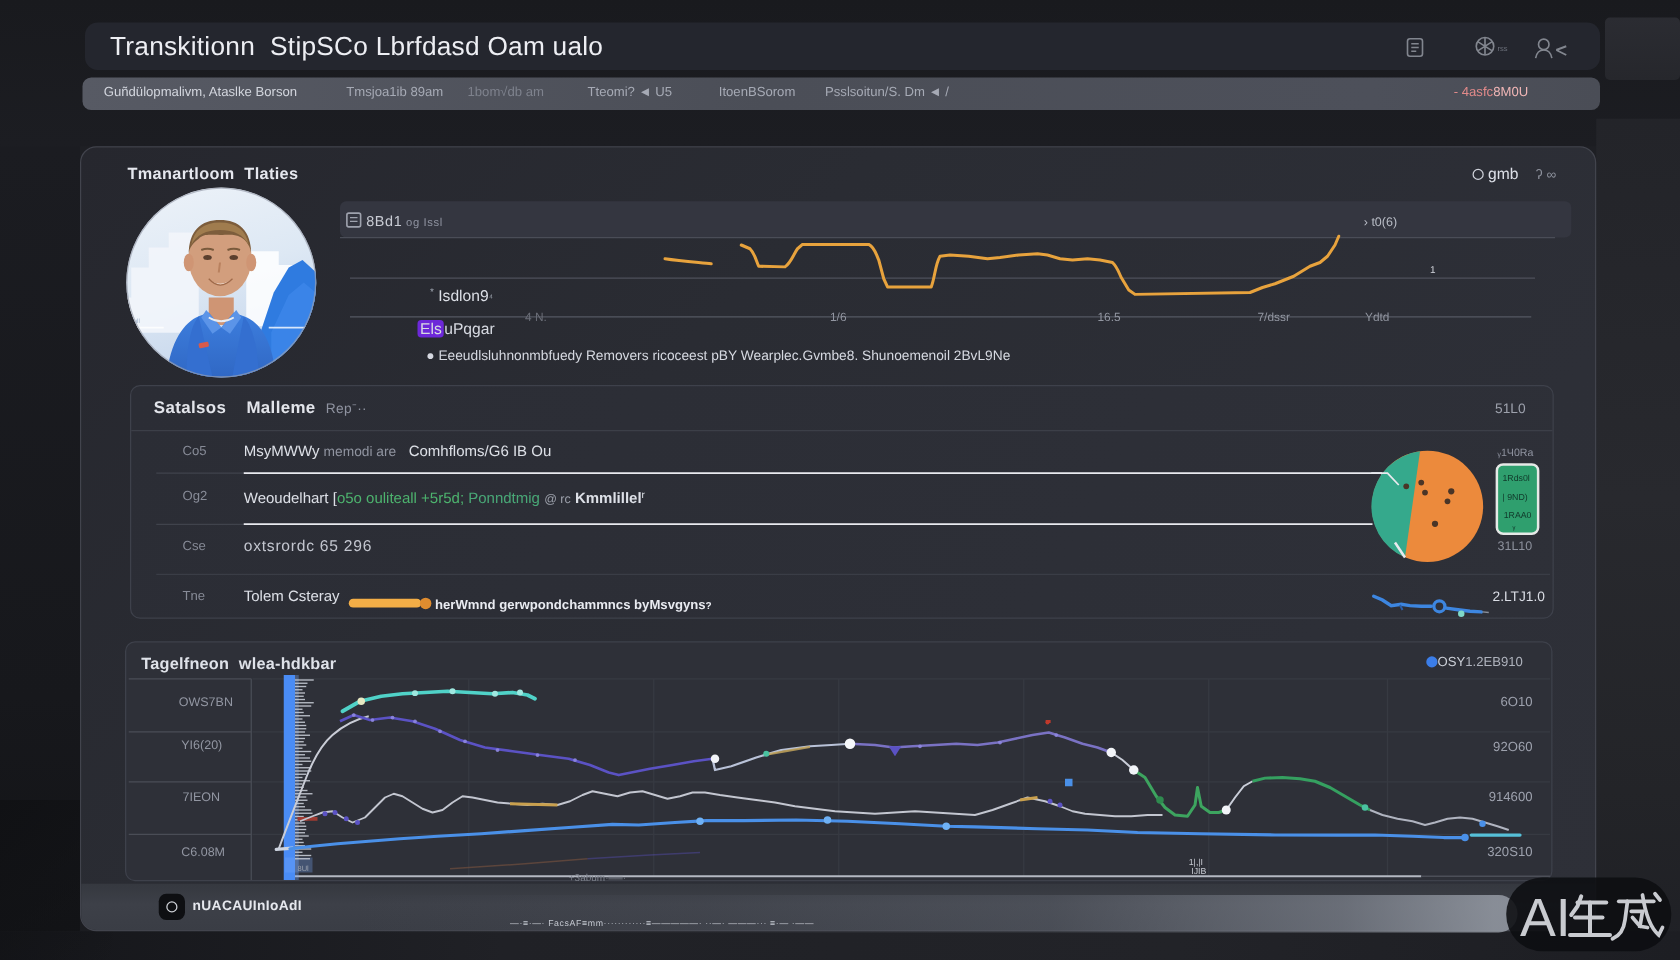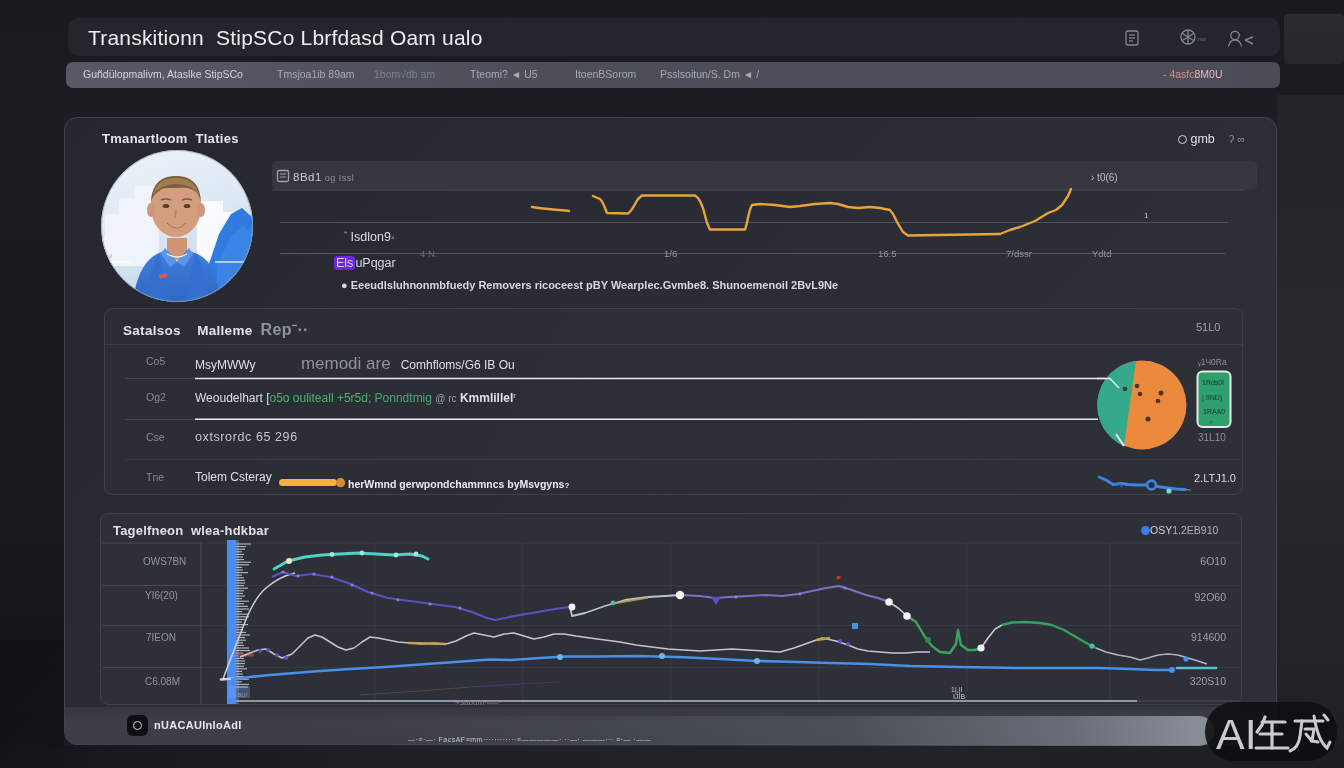--- a/index.html
+++ b/index.html
@@ -30,21 +30,21 @@
   
   #card { left:64px; top:117px; width:1213px; height:628px; border-radius:13px;
           background:linear-gradient(135deg,#26272e 0%, #2a2c33 35%, #2d2f37 75%, #2e3038 100%);
           border:1px solid #42444d; }
   #cardtitle { left:102px; top:131px; font-size:13px; font-weight:600; color:#e5e7ee; letter-spacing:0.3px; }
   #cardtr { left:1178px; top:132px; font-size:12.5px; color:#dde0e8; }
 
   
   .lbl1 { left:344px; top:229px; font-size:12.5px; color:#dcdfe6; }
   .lbl2 { left:334px; top:256px; font-size:12.5px; color:#d7dae2; }
-  .desc { left:341px; top:279px; font-size:11px; font-weight:700; color:#d6d9e1; letter-spacing:0px; }
+  .desc { left:341px; top:279px; font-size:11px; font-weight:400; color:#d6d9e1; letter-spacing:0px; }
   .rowlbl { left:146px; font-size:10.5px; color:#878b97; }
   .rowval { left:195px; font-size:12px; color:#dde0e7; white-space:nowrap; }
 
   
   #mid { left:104px; top:308px; width:1139px; height:187px; border-radius:8px;
          background:linear-gradient(120deg,#2b2d35,#2e3038); border:1px solid #3e414b; }
   
   #bot { left:100px; top:513px; width:1142px; height:192px; border-radius:8px;
          background:#2e3038; border:1px solid #3e414b; }
 
@@ -80,21 +80,21 @@
       <line x1="7" y1="15" x2="11" y2="15"></line>
       <circle cx="66" cy="11" r="7"></circle>
       <path d="M60.5,7.5 L71.5,14.5 M60.5,14.5 L71.5,7.5 M66,4 L66,18"></path>
       <circle cx="113" cy="9.5" r="4.2"></circle>
       <path d="M106.5,20.5 C107.5,15 110,14 113,14 C116,14 118.5,15 119.5,20.5"></path>
       <path d="M123,14 L131,11 M123,14 L131,18" stroke-width="1.5"></path>
     </g>
     <text x="76" y="15" font-size="6" fill="#6f737e" font-family="Liberation Sans, sans-serif">rss</text>
   </svg>
   <div class="abs" id="nav"></div>
-  <div class="abs tab" style="left:83px; color:#d3d6de;">Guñdülopmalivm, Ataslke StipSCo</div>
+  <div class="abs tab" style="left:83px; color:#d3d6de;">Guñdülopmalivm, Ataslke Borson</div>
   <div class="abs tab" style="left:277px;">Tmsjoa1ib 89am</div>
   <div class="abs tab" style="left:374px; color:#7e828d;">1bom√db am</div>
   <div class="abs tab" style="left:470px;">Tteomi? ◄ U5</div>
   <div class="abs tab" style="left:575px;">ItoenBSorom</div>
   <div class="abs tab" style="left:660px;">Psslsoitun/S. Dm ◄ /</div>
   <div class="abs tab" style="left:1163px; color:#e28a8a;">- 4asfc<span style="color:#f0b6b6">8M0U</span></div>
 
   <div class="abs" id="card"></div>
   <div class="abs" id="cardtitle">Tmanartloom&nbsp; Tlaties</div>
   <div class="abs" id="cardtr"><span style="border:1.4px solid #d0d3db;border-radius:50%;display:inline-block;width:9px;height:9px;vertical-align:-1px;"></span> gmb &nbsp;&nbsp;&nbsp;<span style="color:#8d919c;font-size:11px;">ʔ ∞</span></div>
@@ -194,27 +194,27 @@
       <path d="M532,207 C545,209 560,210 569,211" stroke="#e8a33d" stroke-width="2.4" fill="none" stroke-linecap="round"></path>
       <path d="M593,196 L600,199 C604,203 605,209 607,213 L628,213.5 C633,210 635,203 638,199 L642,195.5 L695,195.5 C700,198 701,204 703,208 L707,223 L710,229.5 L745,229.5 C748,222 748,212 752,205 L760,204 L775,205 L790,207 L800,206 L815,204 L830,203 L838,204 L848,207 L858,208 L870,207 L880,208 L890,210 C894,214 895,218 897,222 L903,232 L908,235.5 L1000,234 L1010,230 L1020,227 L1035,221 L1048,213 L1056,210 L1062,205 L1068,196 L1071,189" stroke="#e8a33d" stroke-width="2.4" fill="none" stroke-linecap="round" stroke-linejoin="round"></path>
     </g>
   </svg>
 
   <div class="abs lbl1"><span style="font-size:8px;color:#9aa0ab;vertical-align:5px;">*</span> Isdlon9<span style="font-size:8px;color:#9aa0ab;">⁴</span></div>
   <div class="abs lbl2"><span style="background:#6d28d9;border-radius:3px;padding:0 2px;">Els</span>uPqgar</div>
   <div class="abs desc">● Eeeudlsluhnonmbfuedy Removers ricoceest pBY Wearplec.Gvmbe8. Shunoemenoil 2BvL9Ne</div>
 
   <div class="abs" id="mid"></div>
-  <div class="abs" style="left:123px;top:318px;font-size:13.5px;font-weight:600;color:#e2e4ea;letter-spacing:0.3px;">Satalsos&nbsp;&nbsp;&nbsp; Malleme&nbsp; <span style="color:#8f93a0;font-weight:700;font-size:16px;">Rep⁻··</span></div>
+  <div class="abs" style="left:123px;top:318px;font-size:13.5px;font-weight:600;color:#e2e4ea;letter-spacing:0.3px;">Satalsos&nbsp;&nbsp;&nbsp; Malleme&nbsp; <span style="color:#8f93a0;font-weight:400;font-size:11px;">Rep⁻··</span></div>
   <div class="abs" style="left:1196px;top:321px;font-size:11px;color:#9da1ac;">51L0</div>
   <div class="abs rowlbl" style="top:355px;">Co5</div>
   <div class="abs rowlbl" style="top:391px;">Og2</div>
   <div class="abs rowlbl" style="top:431px;">Cse</div>
   <div class="abs rowlbl" style="top:471px;text-align:center;">Tne</div>
-  <div class="abs rowval" style="top:354px;">MsyMWWy <span style="color:#9094a0;font-size:17px;margin-left:42px;">memodi are</span>&nbsp;&nbsp; Comhfloms/G6 IB Ou</div>
+  <div class="abs rowval" style="top:354px;">MsyMWWy <span style="color:#9094a0;font-size:11px;">memodi are</span>&nbsp;&nbsp; Comhfloms/G6 IB Ou</div>
   <div class="abs rowval" style="top:391px;">Weoudelhart [<span style="color:#4db36e;">o5o ouliteall +5r5d;</span> <span style="color:#49a877;">Ponndtmig</span> <span style="color:#9ca0ab;font-size:10px;">@ rc</span> <span style="font-weight:700;">Kmmlillel</span><span style="font-size:8px;vertical-align:4px;">r</span></div>
   <div class="abs rowval" style="top:430px;color:#c3c6cf;font-size:12.5px;letter-spacing:0.6px;">oxtsrordc 65 296</div>
   <div class="abs rowval" style="top:470px;">Tolem Csteray</div>
   <div class="abs" style="left:348px;top:477.5px;font-size:10.5px;font-weight:700;color:#e9ebf1;">herWmnd gerwpondchammncs byMsvgyns<span style="font-size:8px;">?</span></div>
   <div class="abs" style="left:1198px;top:357px;font-size:8.5px;color:#8f93a0;">ᵧ1Ч0Ra</div>
   <div class="abs" style="left:1198px;top:432px;font-size:10px;color:#8c909c;">31L10</div>
   <div class="abs" style="left:1194px;top:472px;font-size:11px;color:#dadde5;text-align:center;">2.LTJ1.0</div>
   <svg class="abs" id="midsvg" width="1139" height="187" style="left:104px; top:308px;" viewBox="0 0 1139 187">
     <g transform="translate(-104,-308)">
 

